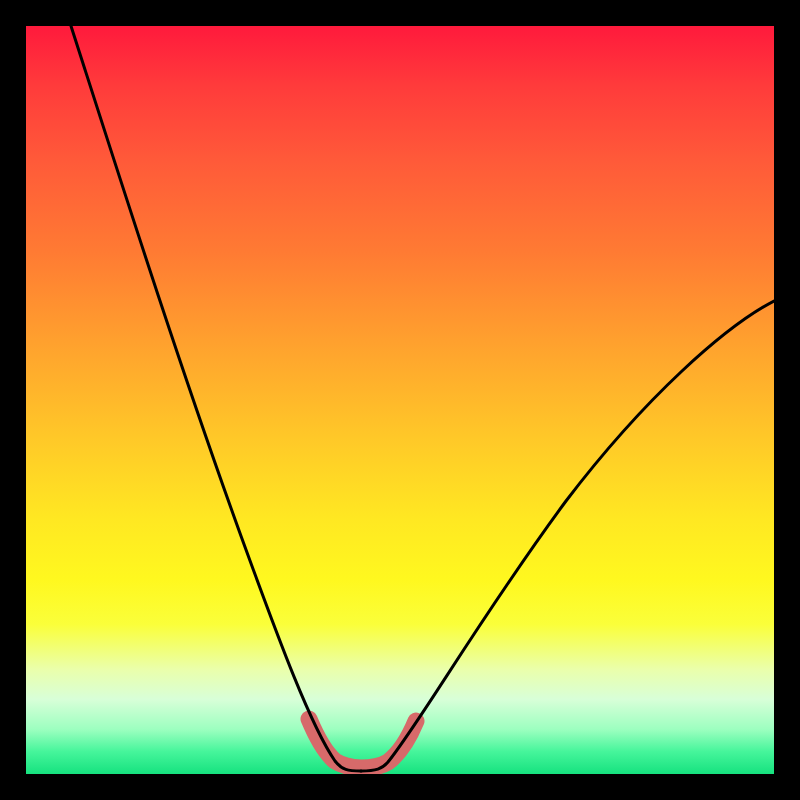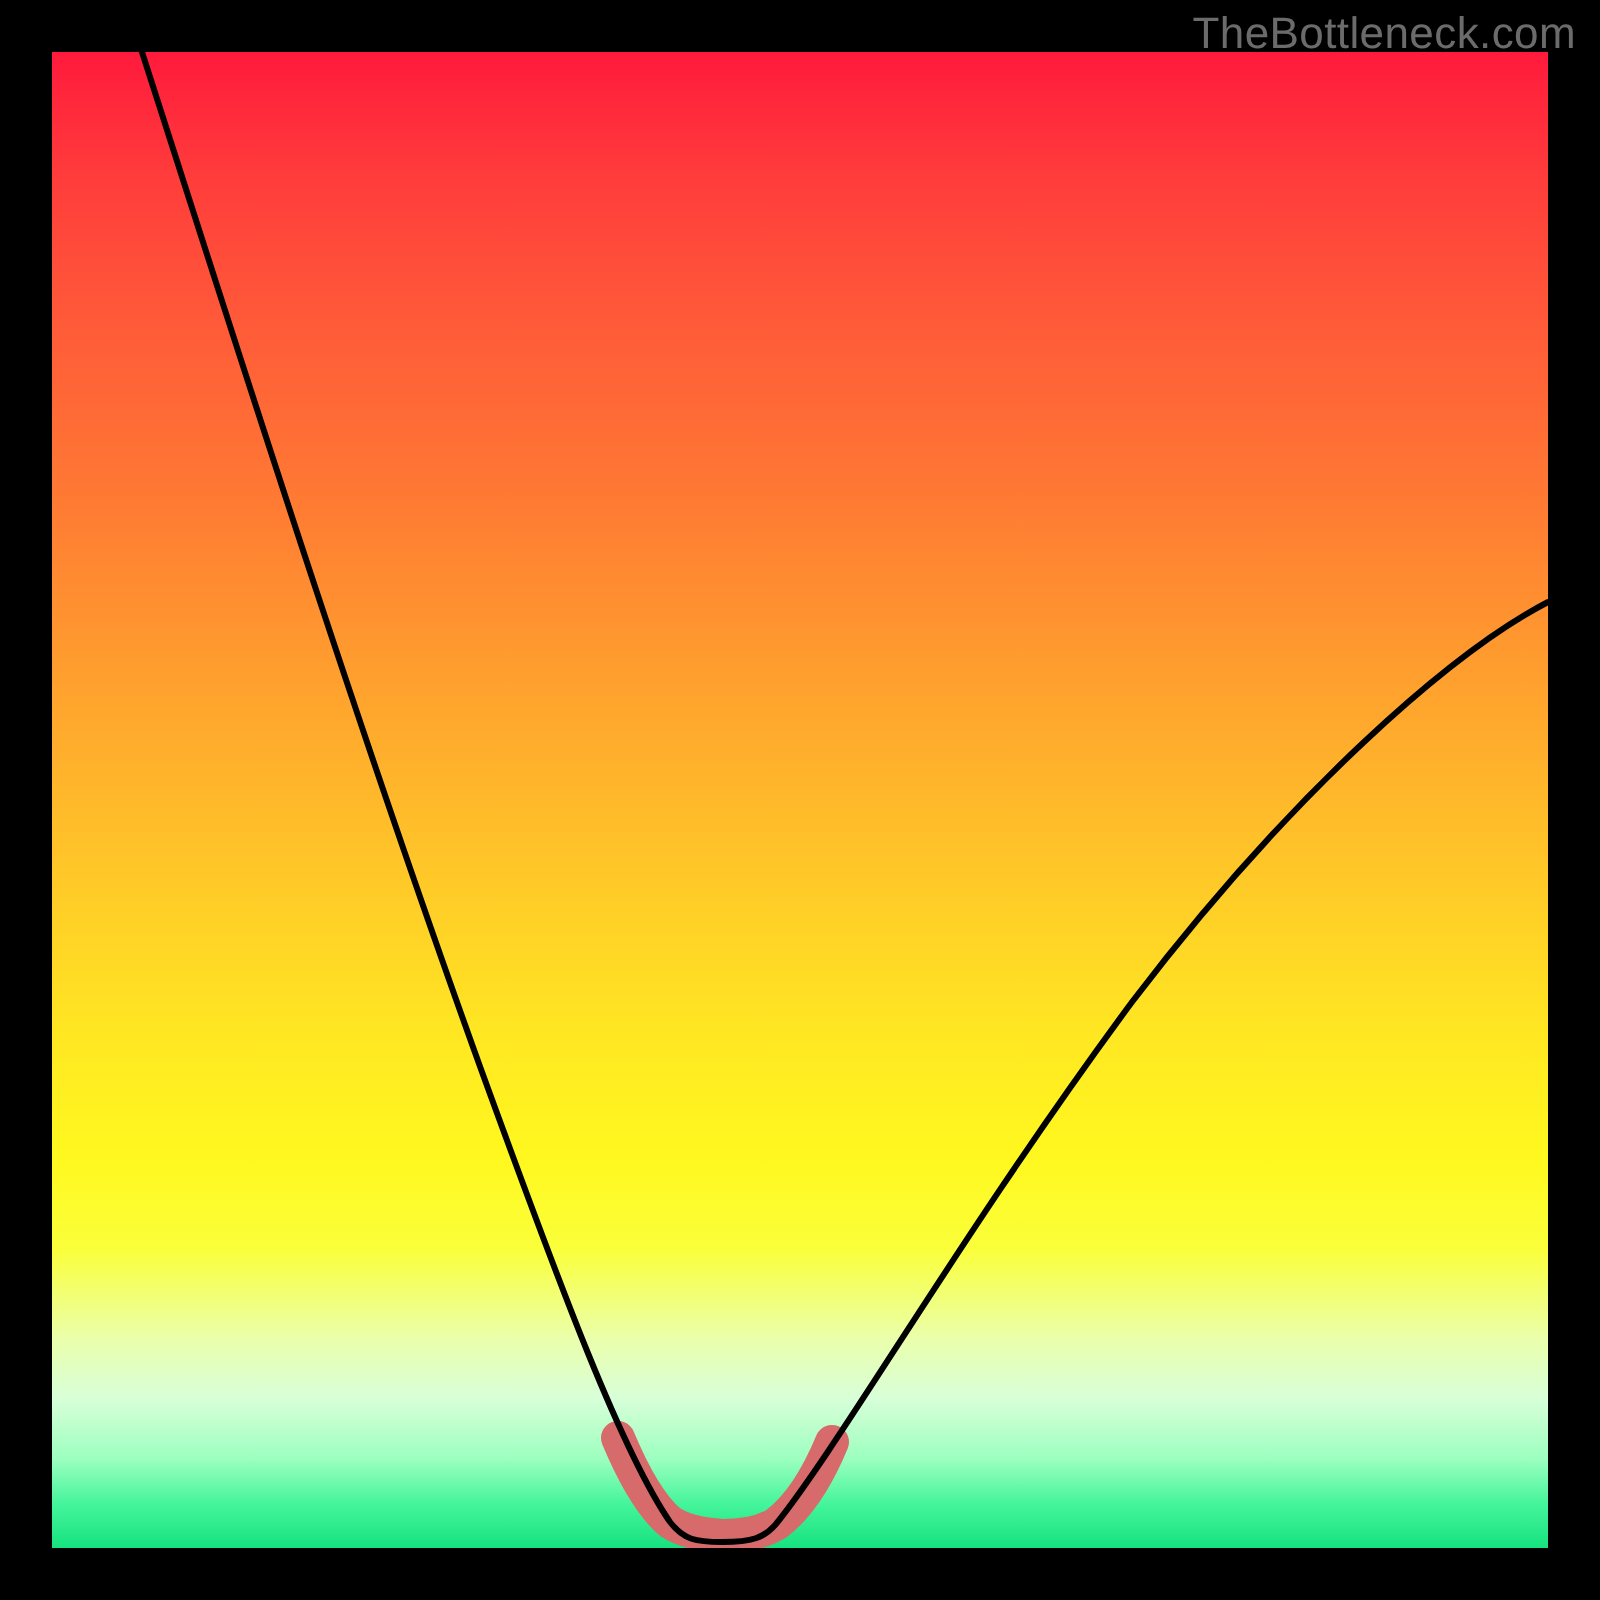--- a/index.html
+++ b/index.html
@@ -75,14 +75,13 @@
                C 255 620, 285 700, 309 735
                C 316 744, 322 745, 335 745" fill="none" stroke="#000" stroke-width="3" stroke-linecap="round"></path>
 
       <path d="M 335 745
                C 350 745, 356 743, 362 736
                C 395 695, 455 590, 540 475
                C 620 370, 700 300, 748 275" fill="none" stroke="#000" stroke-width="3" stroke-linecap="round"></path>
     </svg>
   </div>
 
-  <div class="watermark">TheBottleneck.com</div>
 </div>
 
 </body></html>

